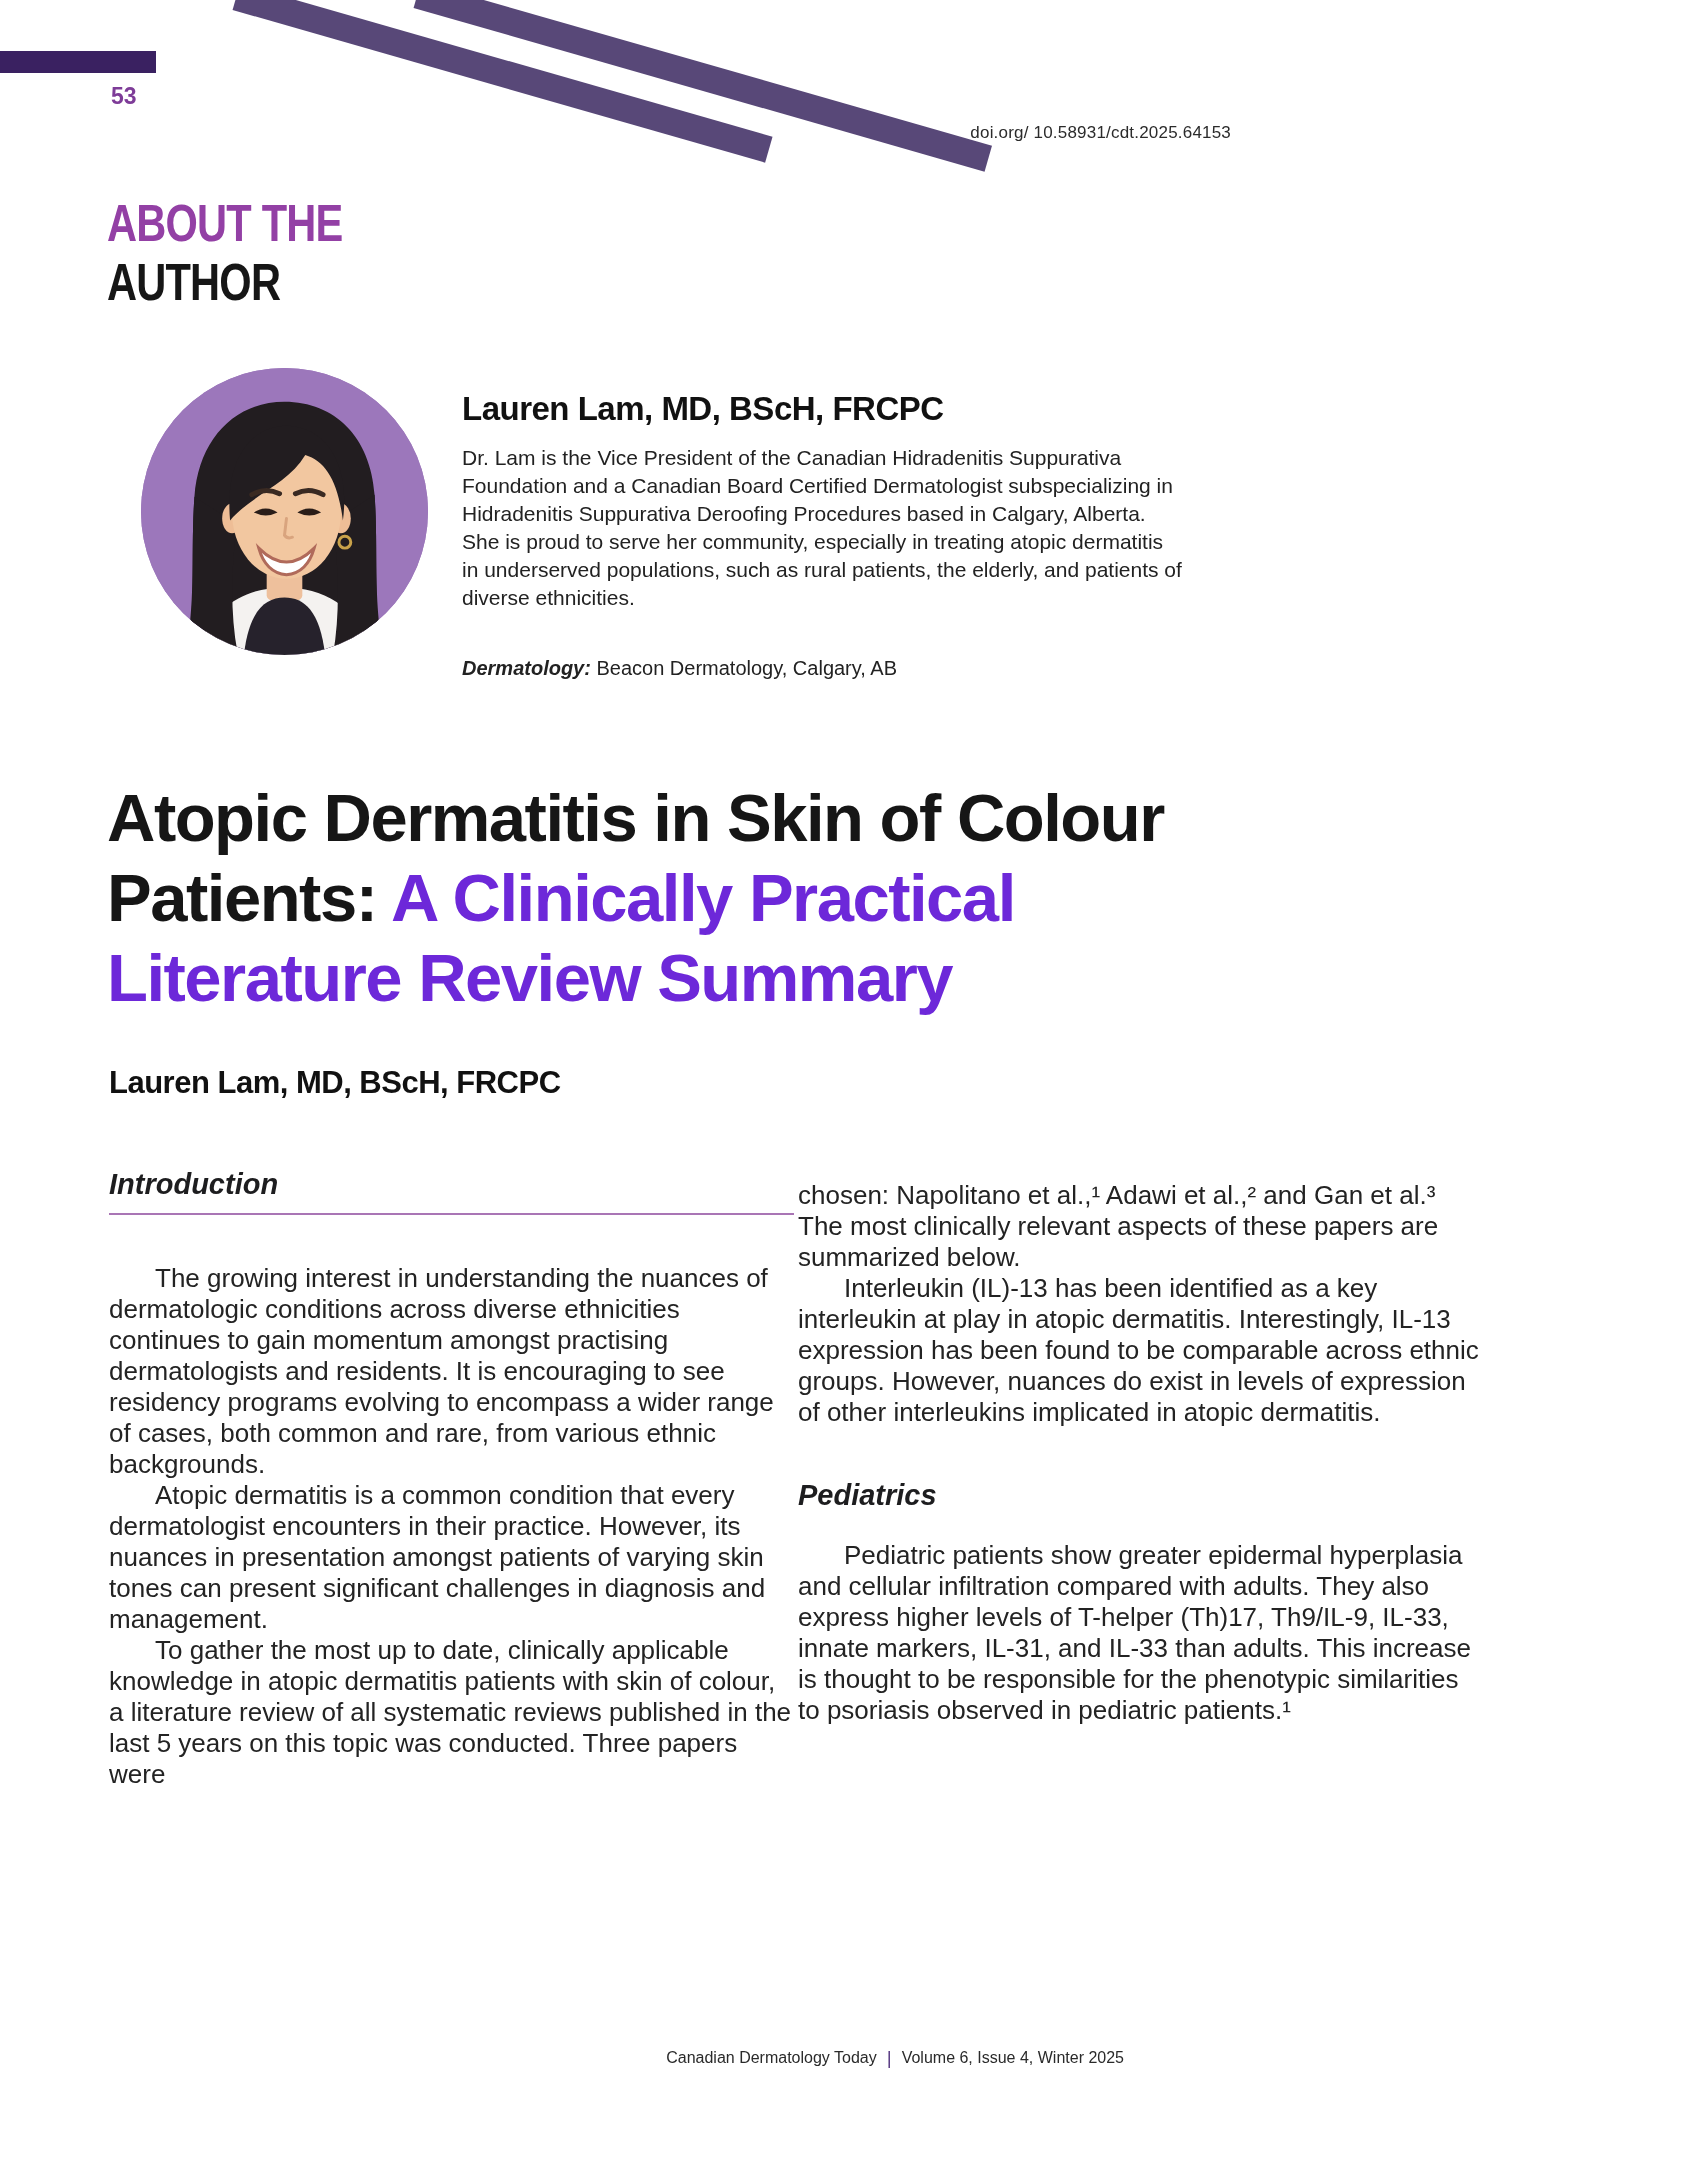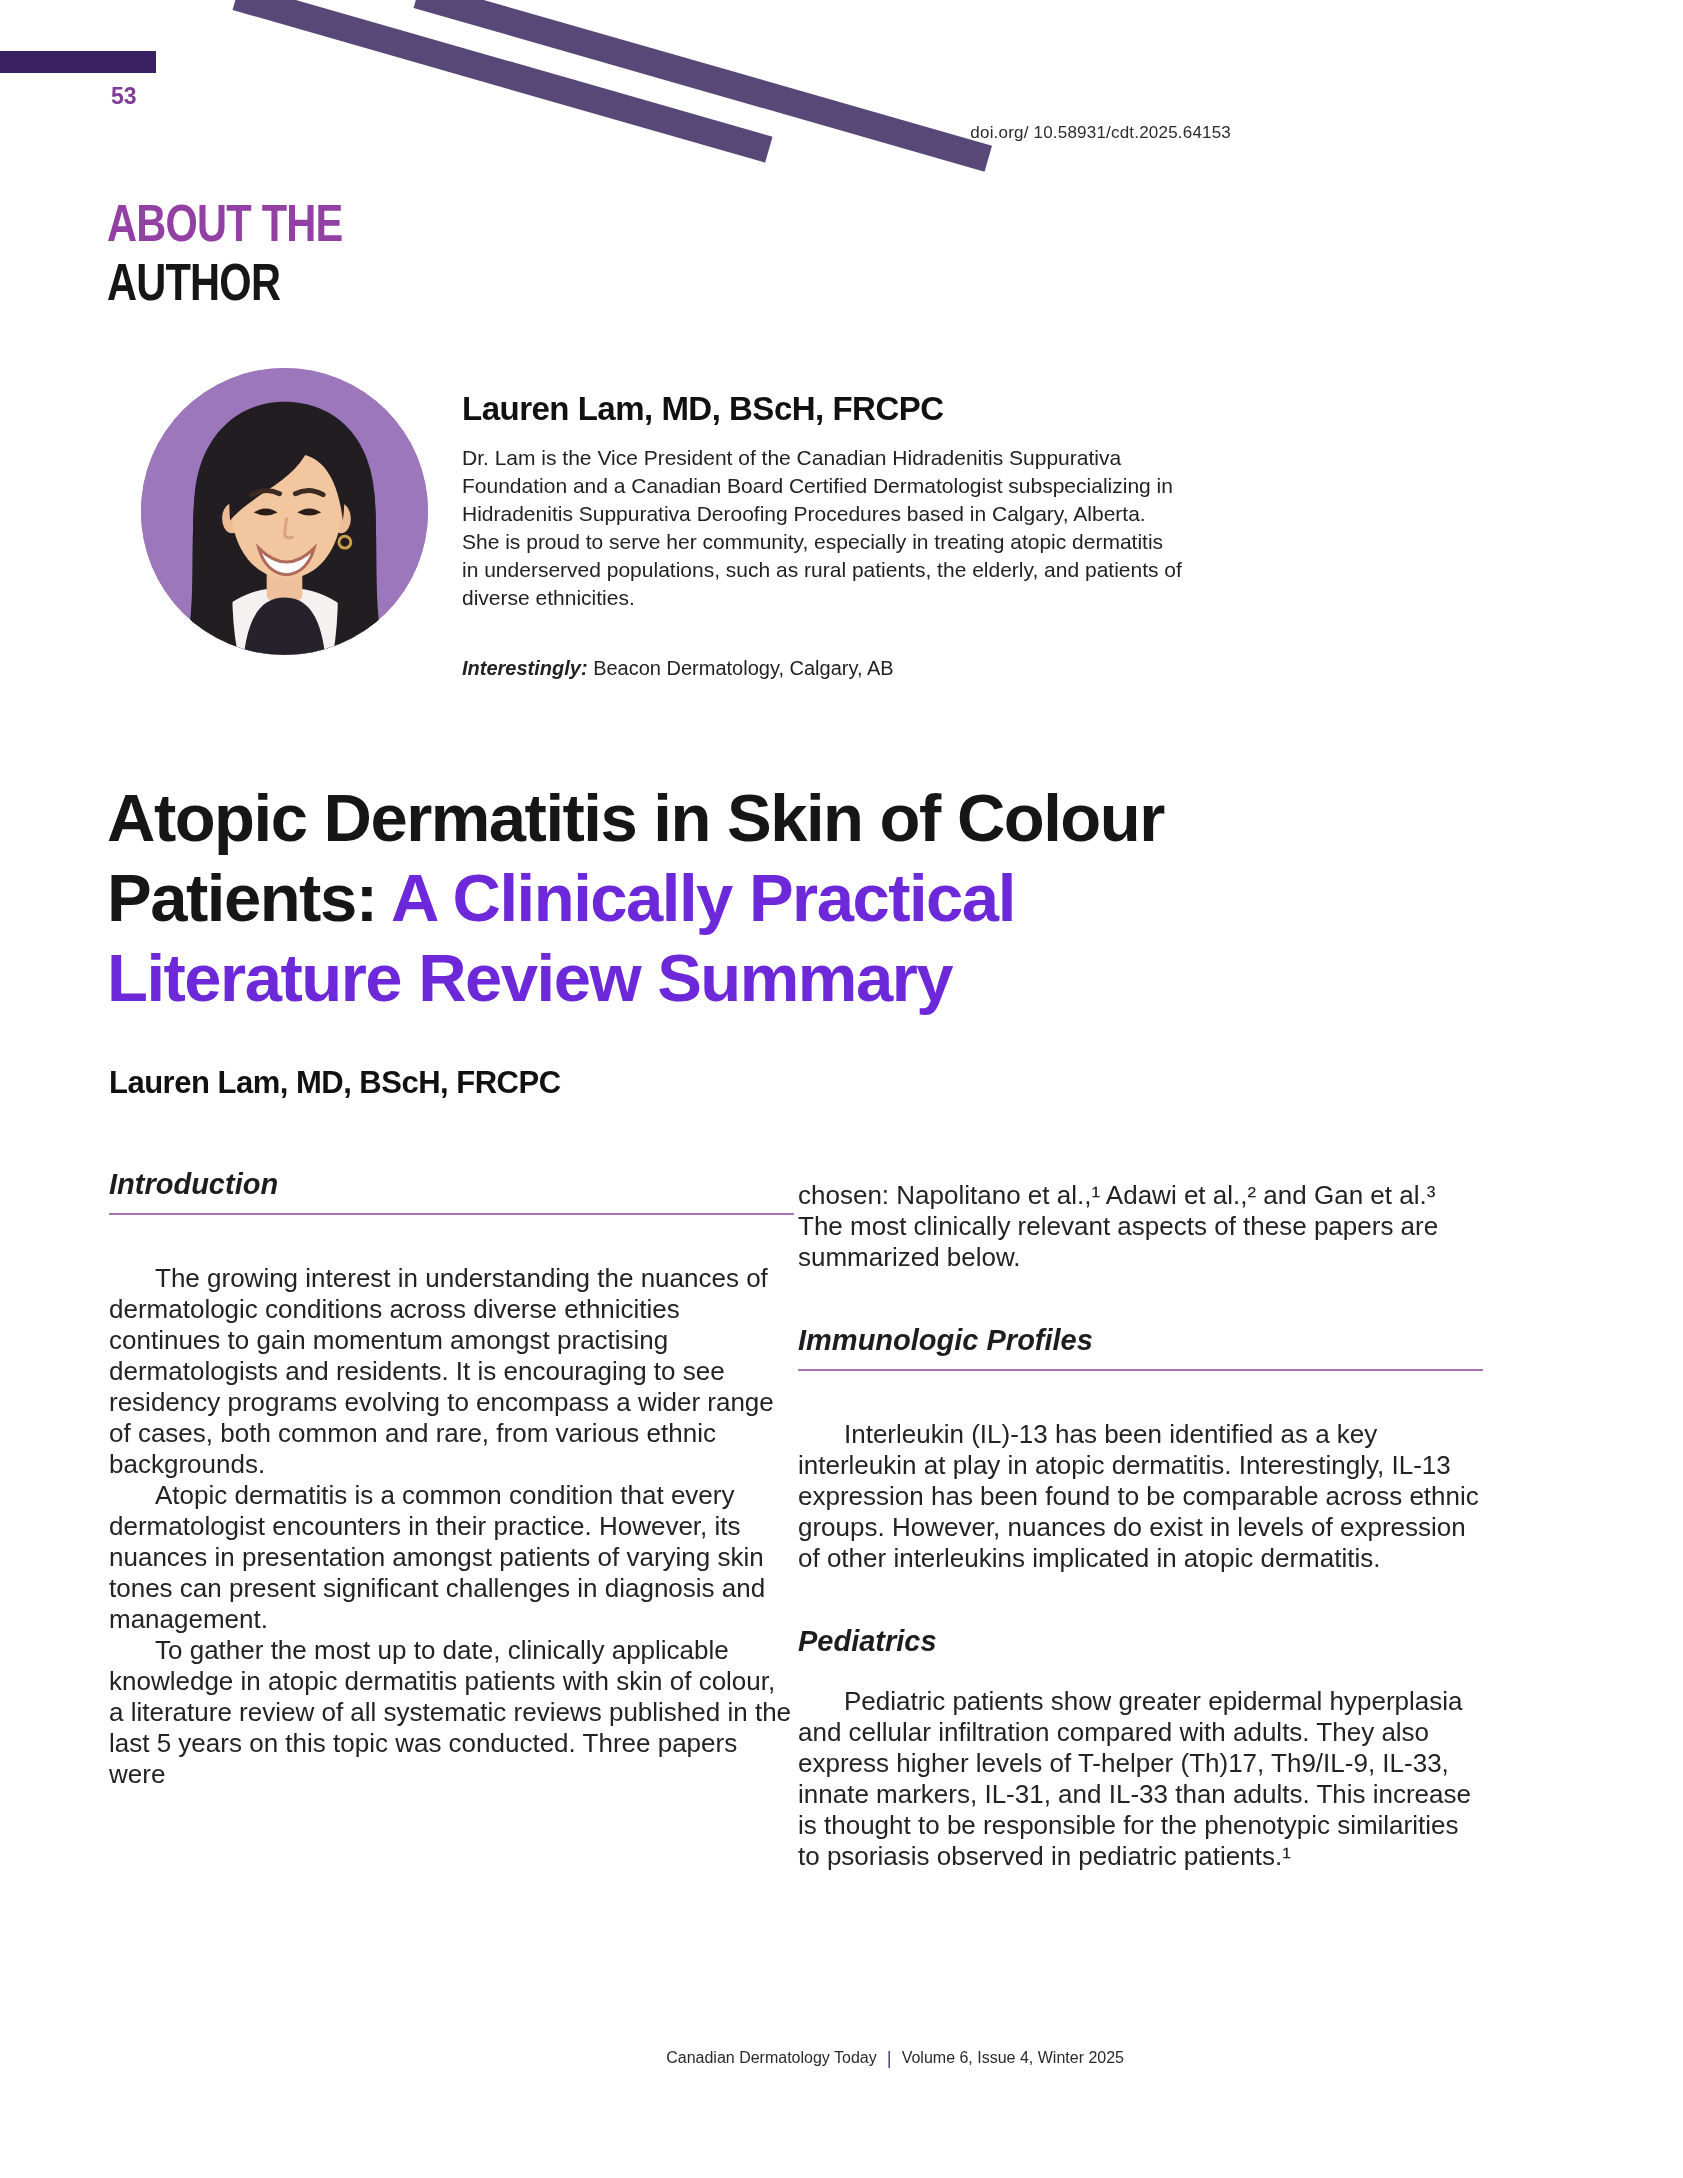--- a/index.html
+++ b/index.html
@@ -206,41 +206,40 @@
 
       <path d="M147,152 L145,169 Q148,173 153,171" stroke="#d9a47e" stroke-width="3" fill="none" stroke-linecap="round"></path>
 
       <path d="M119,182 Q147,210 175,182 Q168,207 147,209 Q126,207 119,182 Z" fill="#ffffff" stroke="#b06a5a" stroke-width="3"></path>
     </svg>
   </div>
 
   <div class="author-name">Lauren Lam, MD, BScH, FRCPC</div>
   <div class="author-bio">Dr. Lam is the Vice President of the Canadian Hidradenitis Suppurativa Foundation and a Canadian Board Certified Dermatologist subspecializing in Hidradenitis Suppurativa Deroofing Procedures based in Calgary, Alberta.  She is proud to serve her community, especially in treating atopic dermatitis in underserved populations, such as rural patients, the elderly, and patients of diverse ethnicities.</div>
   <div class="affiliations">
-    <span class="aff-label">Interestingly:</span>
+    <span class="aff-label">Dermatology:</span>
     <span>Beacon Dermatology, Calgary, AB</span>
   </div>
 
   <div class="article-title">
     <span>Atopic Dermatitis in Skin of Colour</span><br>
     <span>Patients: </span><span class="accent">A Clinically Practical</span><br>
     <span class="accent">Literature Review Summary</span>
   </div>
   <div class="byline">Lauren Lam, MD, BScH, FRCPC</div>
 
   <div class="col col-left">
     <h2 class="section-heading underlined">Introduction</h2>
     <p class="body-para">The growing interest in understanding the nuances of dermatologic conditions across diverse ethnicities continues to gain momentum amongst practising dermatologists and residents. It is encouraging to see residency programs evolving to encompass a wider range of cases, both common and rare, from various ethnic backgrounds.</p>
     <p class="body-para">Atopic dermatitis is a common condition that every dermatologist encounters in their practice. However, its nuances in presentation amongst patients of varying skin tones can present significant challenges in diagnosis and management.</p>
     <p class="body-para">To gather the most up to date, clinically applicable knowledge in atopic dermatitis patients with skin of colour, a literature review of all systematic reviews published in the last 5 years on this topic was conducted.  Three papers were</p>
   </div>
 
   <div class="col col-right">
     <p class="body-para no-indent">chosen: Napolitano et al.,¹ Adawi et al.,² and Gan et al.³ The most clinically relevant aspects of these papers are summarized below.</p>
-    <h2 class="section-heading underlined gap-before">Immunologic Profiles</h2>
     <p class="body-para">Interleukin (IL)-13 has been identified as a key interleukin at play in atopic dermatitis. Interestingly, IL-13 expression has been found to be comparable across ethnic groups. However, nuances do exist in levels of expression of other interleukins implicated in atopic dermatitis.</p>
     <h2 class="section-heading plain gap-before">Pediatrics</h2>
     <p class="body-para">Pediatric patients show greater epidermal hyperplasia and cellular infiltration compared with adults.  They also express higher levels of T-helper (Th)17, Th9/IL-9, IL-33, innate markers, IL-31, and IL-33 than adults. This increase is thought to be responsible for the phenotypic similarities to psoriasis observed in pediatric patients.¹</p>
   </div>
 
   <div class="footer">
     <span>Canadian Dermatology Today</span><span class="separator">|</span><span>Volume 6, Issue 4, Winter 2025</span>
   </div>
 
 </div>

